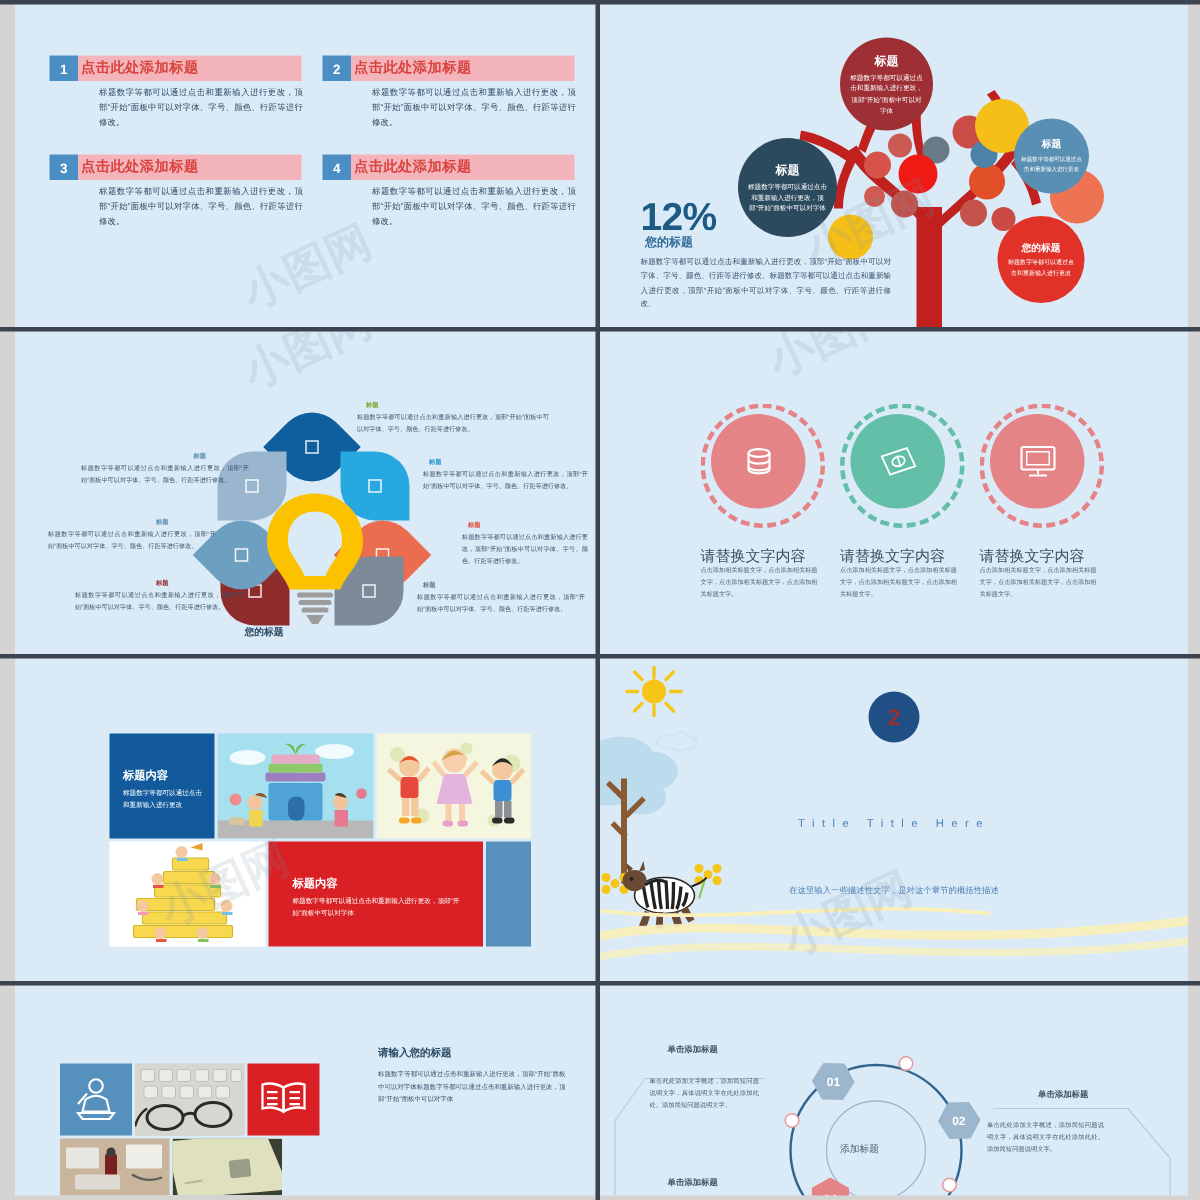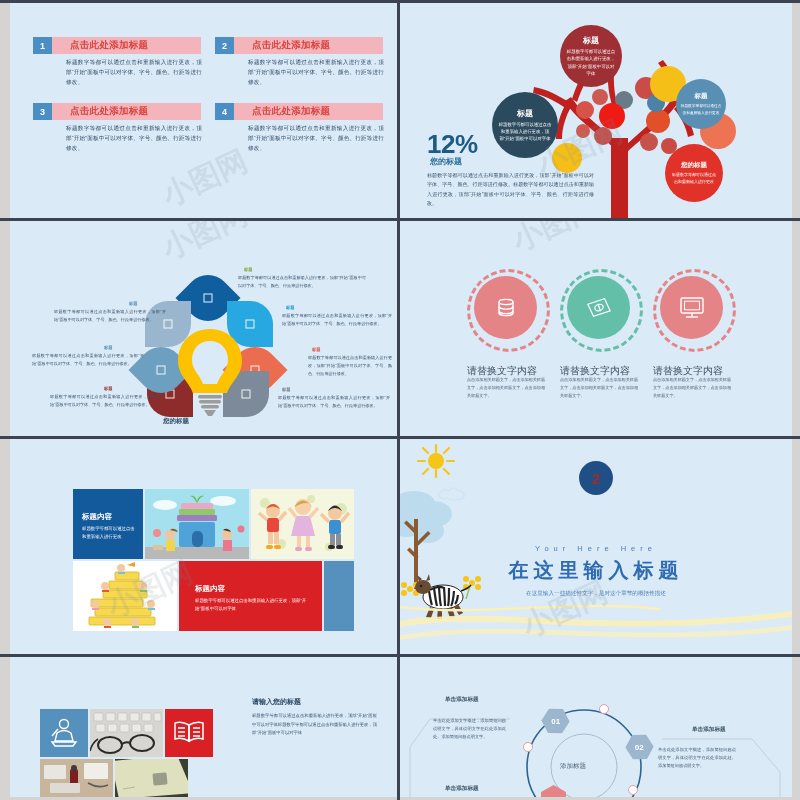--- a/index.html
+++ b/index.html
@@ -15,21 +15,21 @@
   .leftbar{position:absolute;left:0;top:0;width:10px;height:800px;background:#d6d4d2;}
   .rightbar{position:absolute;right:0;top:0;width:8px;height:800px;background:#d6d4d2;}
 
   
   .p1{left:10px;top:3px;width:387px;height:215px;}
   .blk{position:absolute;}
   .blk .num{position:absolute;left:0;top:0;width:19px;height:17px;background:#4b8ec4;
     color:#fff;font-size:9px;font-weight:bold;display:flex;align-items:center;justify-content:center;}
   .blk .bar{position:absolute;left:19px;top:0;width:149px;height:17px;background:#f3b5bb;
     display:flex;align-items:center;}
-  .blk .bar span{color:#d9443f;font-size:9.5px;font-weight:bold;padding-left:18px;letter-spacing:.3px;}
+  .blk .bar span{color:#d9443f;font-size:9.5px;font-weight:bold;padding-left:2px;letter-spacing:.3px;}
   .blk .body{position:absolute;left:33px;top:21px;width:136px;font-size:5.6px;color:#2b4a63;
     line-height:1.75;letter-spacing:.1px;text-align:justify;}
 
   
   .p2{left:400px;top:3px;width:392px;height:215px;}
   .pct{position:absolute;left:27px;top:126px;font-size:26px;font-weight:bold;color:#1d5b85;letter-spacing:-.5px;}
   .pct-sub{position:absolute;left:30px;top:153px;font-size:8px;font-weight:bold;color:#2f6e97;}
   .p2-body{position:absolute;left:27px;top:168px;width:167px;font-size:5px;color:#33536d;line-height:1.85;text-align:justify;}
   .bubble{position:absolute;border-radius:50%;display:flex;flex-direction:column;
     align-items:center;justify-content:center;text-align:center;color:#fff;}
@@ -486,22 +486,21 @@
       </g>
 
       <path d="M0 182 C 90 165, 200 196, 392 172 L392 178 C 200 202, 90 171, 0 188 Z" fill="#fbf0b8" opacity=".9"></path>
       <path d="M0 196 C 110 178, 230 206, 392 186 L392 191 C 230 211, 110 183, 0 201 Z" fill="#fbf0b8" opacity=".75"></path>
       <path d="M0 168 C 80 178, 170 160, 260 170" fill="none" stroke="#fbf0b8" stroke-width="2.5"></path>
     </svg>
 
     <div class="badge">
       <span>2</span>
     </div>
-    <div class="eng">Your Here Here</div>
-    <div class="cn">在这里输入标题</div>
+    <div class="eng">Title Title Here</div>
     <div class="sub6">在这里输入一些描述性文字，是对这个章节的概括性描述</div>
     <div class="wm" style="left:120px;top:150px;">小图网</div>
   </div>
 
   <div class="panel p7">
 
     <div class="tile" style="left:30px;top:52px;width:48px;height:48px;background:#5691bd;">
       <svg width="48" height="48" viewBox="0 0 48 48">
         <g fill="none" stroke="#fff" stroke-width="1.4">
           <circle cx="24" cy="15" r="4.5"></circle>

